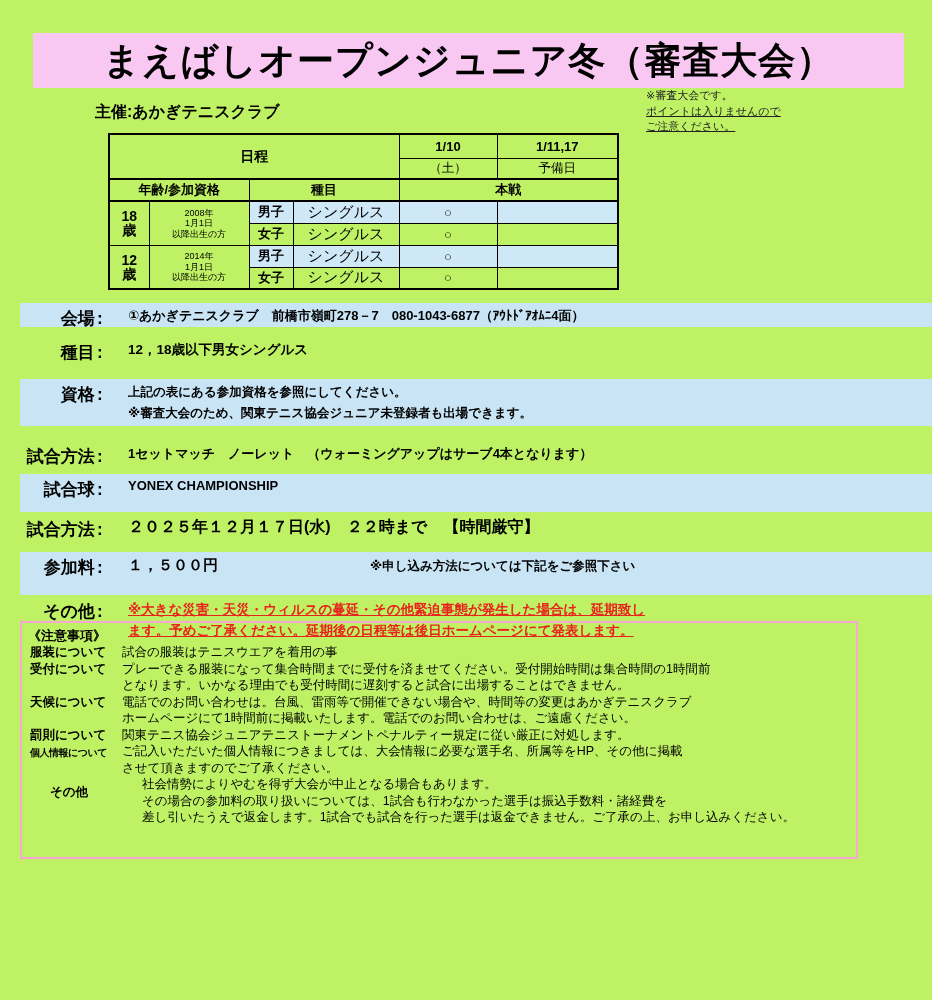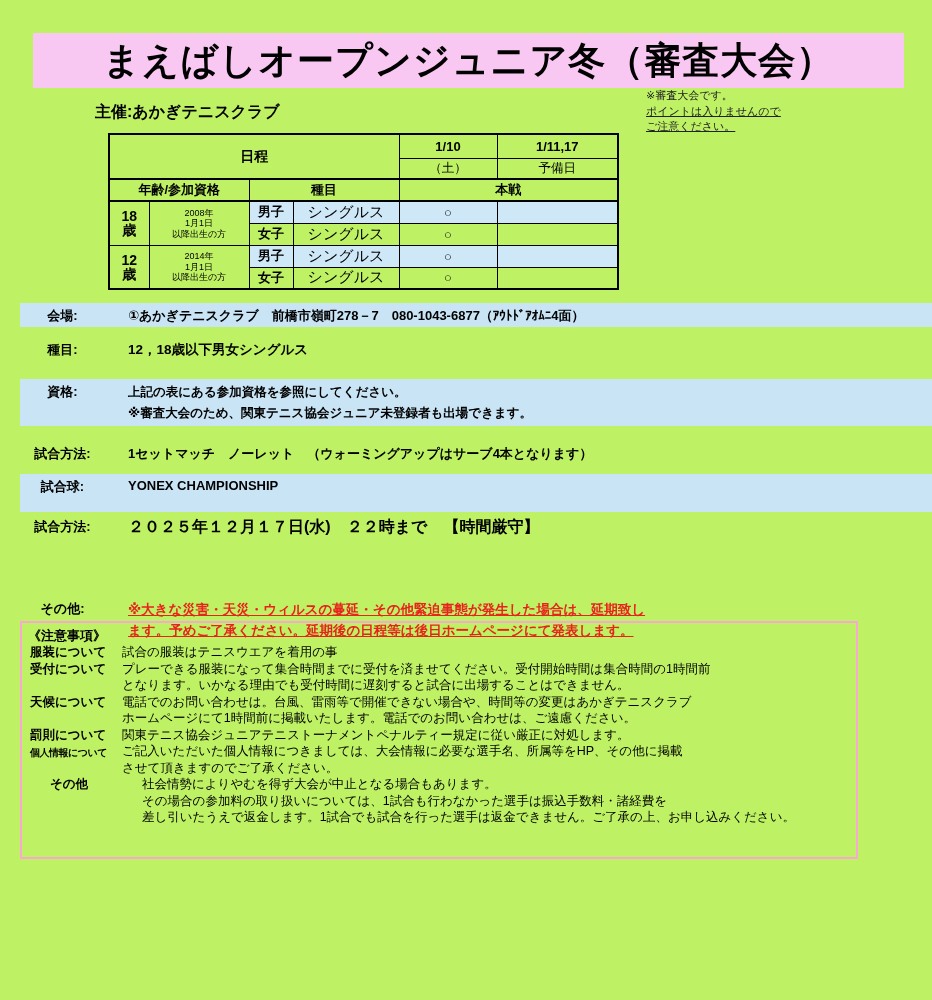--- a/index.html
+++ b/index.html
@@ -34,21 +34,21 @@
   td.eligcell{font-size:9px;line-height:10.5px;}
   td.gender{font-weight:bold;font-size:13px;}
   td.event{font-size:15px;}
   td.mark{font-size:13px;}
   td.hl{background:var(--table-highlight,#cfe8f7);}
 
   
   .band{position:absolute;left:20px;width:912px;background:var(--info-band,#c9e5f5);}
   .row{position:absolute;left:20px;width:912px;}
   .irow{display:flex;align-items:flex-start;}
-  .ilabel{width:85px;flex:0 0 85px;text-align:center;font-weight:bold;font-size:13px;padding-top:4px;}
+  .ilabel{width:85px;flex:0 0 85px;text-align:right;font-weight:bold;font-size:17px;padding-top:4px;font-family:Liberation Mono, monospace;}
   .ival{margin-left:23px;font-size:13px;font-weight:bold;padding-top:4px;}
 
   #venue-row{top:303px;height:24px;}
   #event-row{top:337px;height:24px;} #event-row .ival{font-size:13.5px;}
   #qual-row{top:379px;height:47px;}
   #qual-row .ql1{font-size:12.5px;font-weight:bold;padding-top:5px;}
   #qual-row .ql2{font-size:12.5px;font-weight:bold;margin-top:4px;}
   #format-row{top:441px;height:24px;}
   #ball-row{top:474px;height:38px;}
   #deadline-row{top:514px;height:28px;} #deadline-row .ival{font-size:16px;font-weight:600;padding-top:3px;}
@@ -62,21 +62,21 @@
   #other-row .ilabel{padding-top:3px;}
 
   
   .notes-box{position:absolute;left:20px;top:621px;width:838px;height:238px;
     border:2px solid #f9a8d4;box-sizing:border-box;padding:4px 6px;}
   .notes-heading{font-size:13px;font-weight:bold;line-height:17px;}
   .nrow{display:flex;align-items:flex-start;}
   .nlabel{width:92px;flex:0 0 92px;font-weight:bold;font-size:12.5px;line-height:16.5px;padding-left:2px;
     white-space:nowrap;}
   .nlabel.small{font-size:10px;letter-spacing:-0.5px;padding-top:2px;}
-  .nlabel.indent{padding-left:22px;}
+  .nlabel.indent{padding-left:22px;margin-top:8px;}
   .nlines{font-size:12.5px;line-height:16.5px;}
   .nlines div{white-space:nowrap;}
 </style>
 </head>
 <body>
 
 <div id="page">
 
   <div class="title-band">
     <div class="t">まえばしオープンジュニア冬（審査大会）</div>
@@ -187,20 +187,25 @@
   <div id="ball-row" class="band irow">
     <div class="ilabel">試合球:</div>
     <div class="ival">YONEX CHAMPIONSHIP</div>
   </div>
 
   <div id="deadline-row" class="row irow">
     <div class="ilabel">試合方法:</div>
     <div class="ival">２０２５年１２月１７日(水)　２２時まで　【時間厳守】</div>
   </div>
 
+  <div id="fee-row" class="band irow">
+    <div class="ilabel">参加料:</div>
+    <div class="ival">１，５００円</div>
+    <div class="fee-note">※申し込み方法については下記をご参照下さい</div>
+  </div>
 
   <div id="other-row" class="row irow">
     <div class="ilabel">その他:</div>
     <div class="ival">
       <div class="red">※大きな災害・天災・ウィルスの蔓延・その他緊迫事態が発生した場合は、延期致し</div>
       <div class="red">ます。予めご了承ください。延期後の日程等は後日ホームページにて発表します。</div>
     </div>
   </div>
 
   <div class="notes-box">

